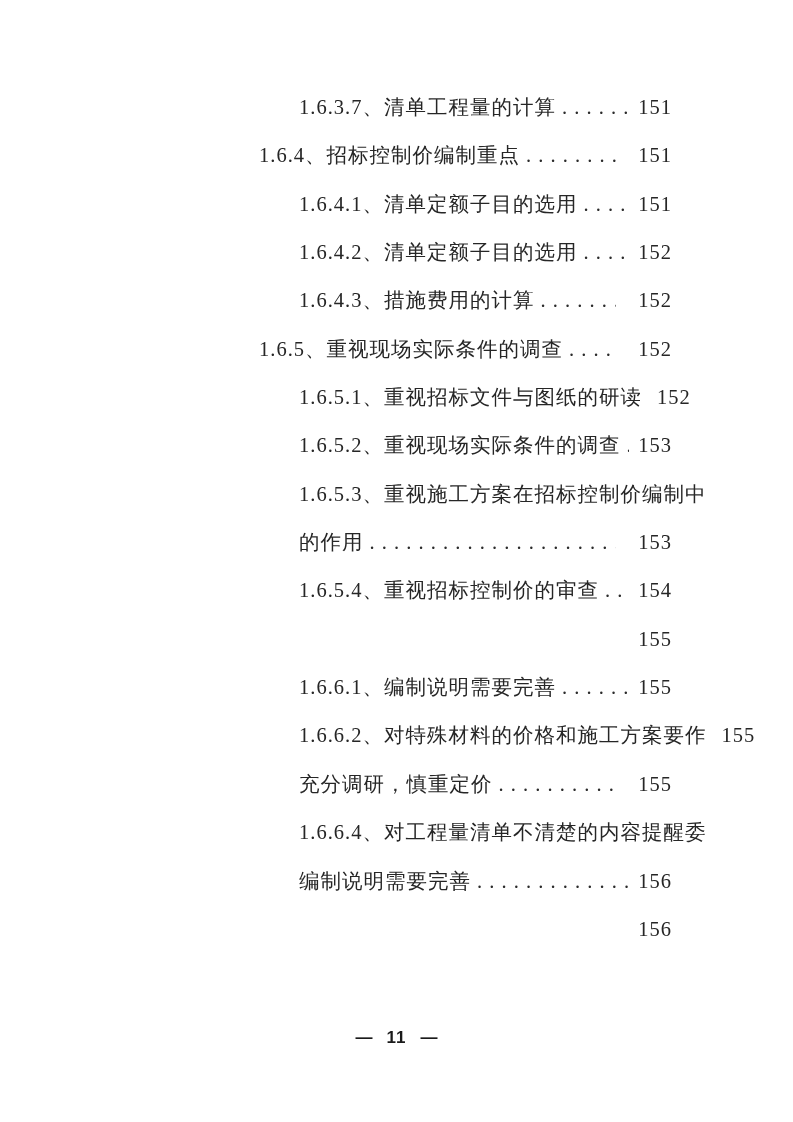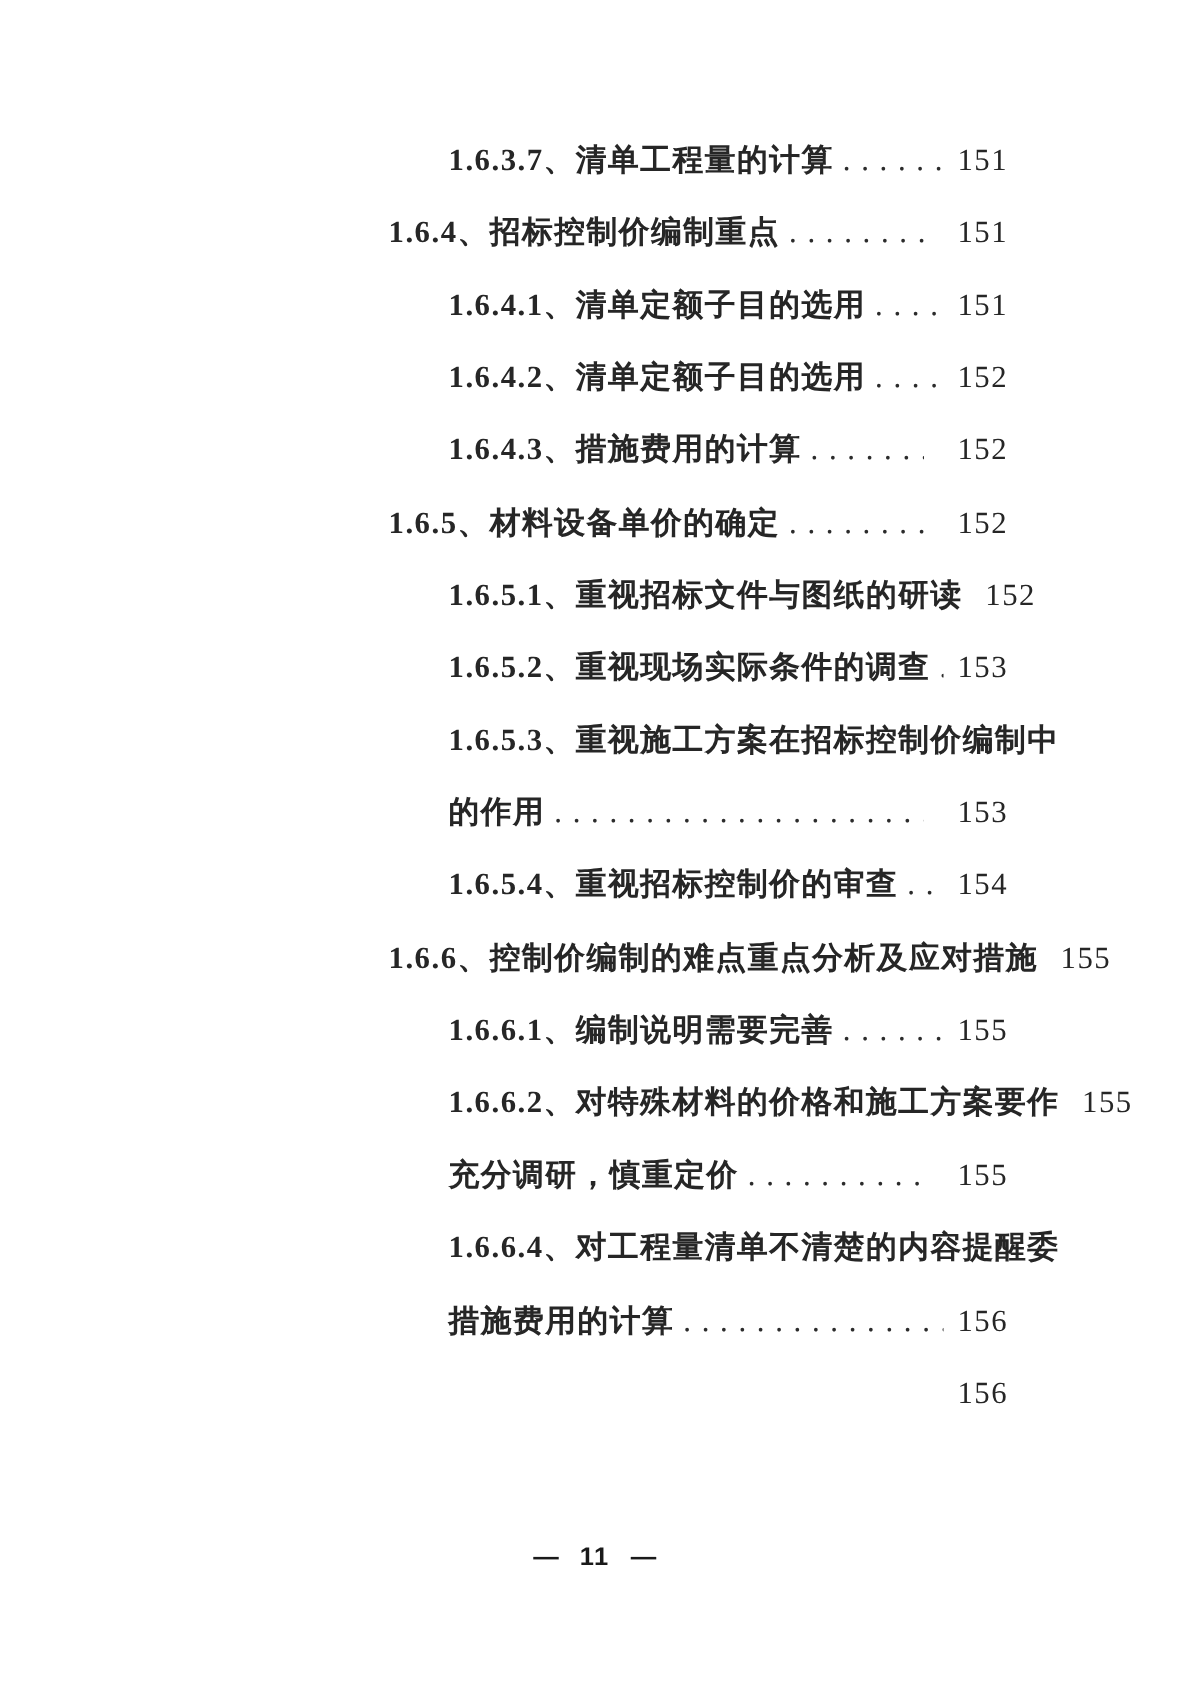--- a/index.html
+++ b/index.html
@@ -26,21 +26,21 @@
   .row {
     display: flex;
     align-items: baseline;
     height: 48.35px;
     line-height: 48.35px;
     font-size: 20.5px;
     white-space: nowrap;
   }
   .row.level1 { padding-left: 259px; }
   .row.level2 { padding-left: 299px; }
-  .label { letter-spacing: 1px; font-weight: bold; }
+  .label { letter-spacing: 1px; }
   .leader {
     flex: 1 1 auto;
     overflow: hidden;
     white-space: nowrap;
     min-width: 0;
     margin-left: 6px;
   }
   .leader::after {
     content: ". . . . . . . . . . . . . . . . . . . . . . . . . . . . . . . . . . . . . . . . . . . . . . . . . . . . . . . . . . . .";
     word-spacing: 2px;
@@ -91,21 +91,21 @@
         <span class="label">1.6.4.2、清单定额子目的选用</span>
         <span class="leader"></span>
         <span class="page-num">152</span>
       </div>
       <div class="row level2 gap">
         <span class="label">1.6.4.3、措施费用的计算</span>
         <span class="leader"></span>
         <span class="page-num">152</span>
       </div>
       <div class="row level1 gap">
-        <span class="label">1.6.5、材料设备单价的确定</span>
+        <span class="label">1.6.5、重视现场实际条件的调查</span>
         <span class="leader"></span>
         <span class="page-num">152</span>
       </div>
       <div class="row level2">
         <span class="label">1.6.5.1、重视招标文件与图纸的研读</span>
         <span class="leader"></span>
         <span class="page-num">152</span>
       </div>
       <div class="row level2">
         <span class="label">1.6.5.2、重视现场实际条件的调查</span>
@@ -120,21 +120,20 @@
         <span class="label">的作用</span>
         <span class="leader"></span>
         <span class="page-num">153</span>
       </div>
       <div class="row level2">
         <span class="label">1.6.5.4、重视招标控制价的审查</span>
         <span class="leader"></span>
         <span class="page-num">154</span>
       </div>
       <div class="row level1">
-        <span class="label">1.6.6、控制价编制的难点重点分析及应对措施</span>
         <span class="leader nodots"></span>
         <span class="page-num">155</span>
       </div>
       <div class="row level2">
         <span class="label">1.6.6.1、编制说明需要完善</span>
         <span class="leader"></span>
         <span class="page-num">155</span>
       </div>
       <div class="row level2">
         <span class="label">1.6.6.2、对特殊材料的价格和施工方案要作</span>
@@ -144,21 +143,21 @@
       <div class="row level2 gap">
         <span class="label">充分调研，慎重定价</span>
         <span class="leader"></span>
         <span class="page-num">155</span>
       </div>
       <div class="row level2 nopage">
         <span class="label">1.6.6.4、对工程量清单不清楚的内容提醒委</span>
         <span class="leader nodots"></span>
       </div>
       <div class="row level2">
-        <span class="label">措施费用的计算</span>
+        <span class="label">编制说明需要完善</span>
         <span class="leader"></span>
         <span class="page-num">156</span>
       </div>
       <div class="row level2">
         <span class="leader nodots"></span>
         <span class="page-num">156</span>
       </div>
     </div>
   <div class="footer">
     <span class="dash">—</span><span class="num">11</span><span class="dash">—</span>

